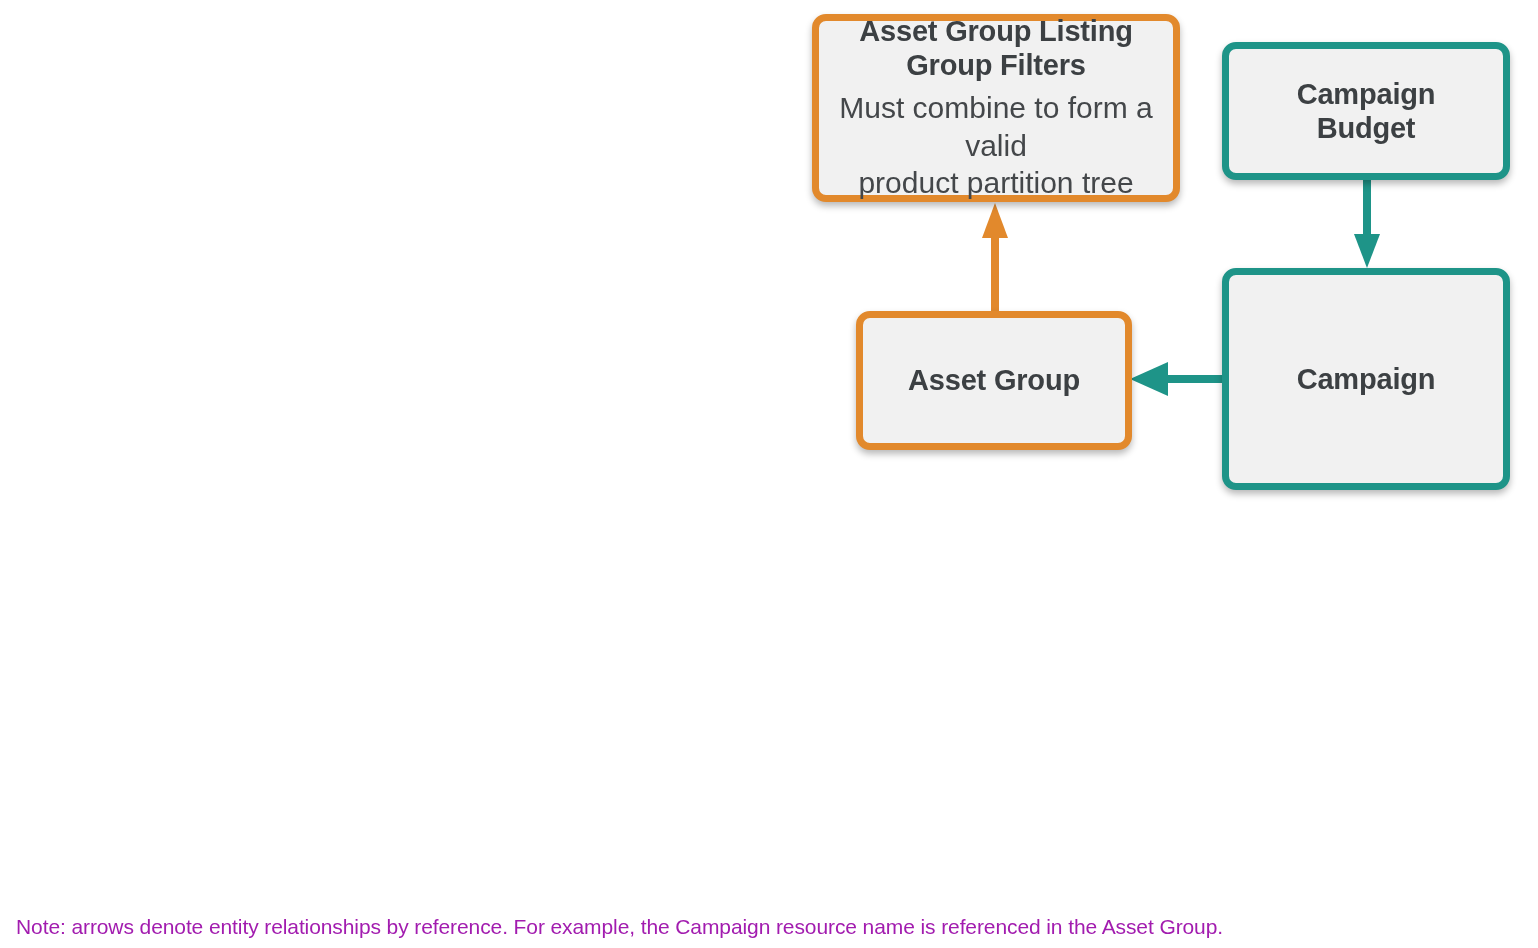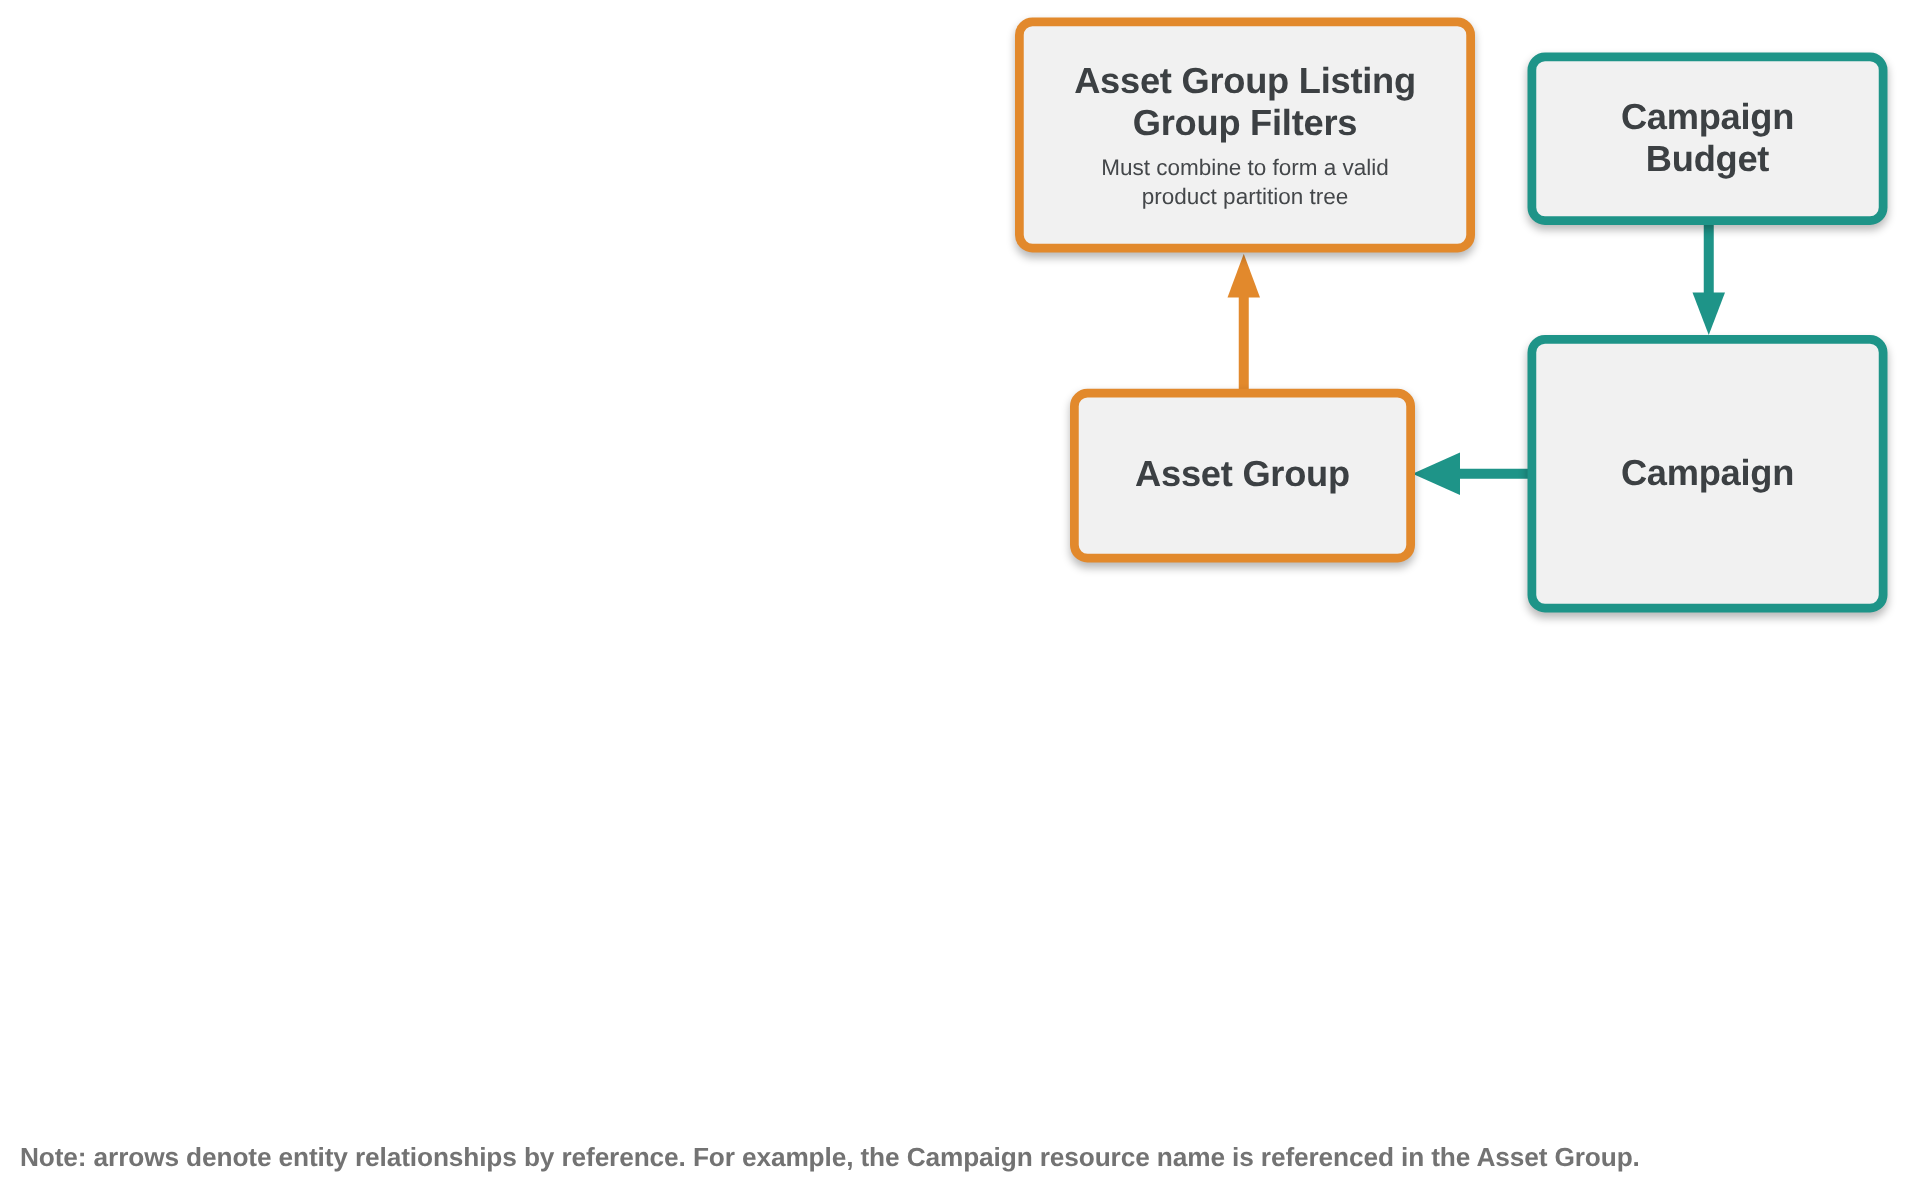--- a/index.html
+++ b/index.html
@@ -40,21 +40,21 @@
 
   .node-title {
     font-size: 29px;
     font-weight: bold;
     color: #3c4043;
     line-height: 1.18;
     letter-spacing: -0.2px;
     white-space: pre-line;
   }
   .node-subtitle {
-    font-size: 18px;
+    font-size: 30px;
     font-weight: normal;
     color: #44474a;
     line-height: 1.25;
     margin-top: 7px;
     white-space: pre-line;
   }
 
   
   #box-aglgf    { left: 812px;  top: 14px;  width: 368px; height: 188px; }
   #box-budget   { left: 1222px; top: 42px;  width: 288px; height: 138px; }
@@ -68,22 +68,22 @@
   #arrow-asset-to-aglgf  { left: 975px;  top: 198px; }
   #arrow-budget-to-campaign { left: 1348px; top: 176px; }
   #arrow-campaign-to-asset  { left: 1124px; top: 358px; }
 
   
   #footer-note {
     position: absolute;
     left: 16px;
     top: 915px;
     font-size: 21px;
-    font-weight: bold;
-    color: #737373;
+    font-weight: normal;
+    color: #a21caf;
     letter-spacing: -0.1px;
     white-space: nowrap;
   }
 </style>
 </head>
 <body>
 
 <div id="canvas">
 
   <div class="node orange" id="box-aglgf">

